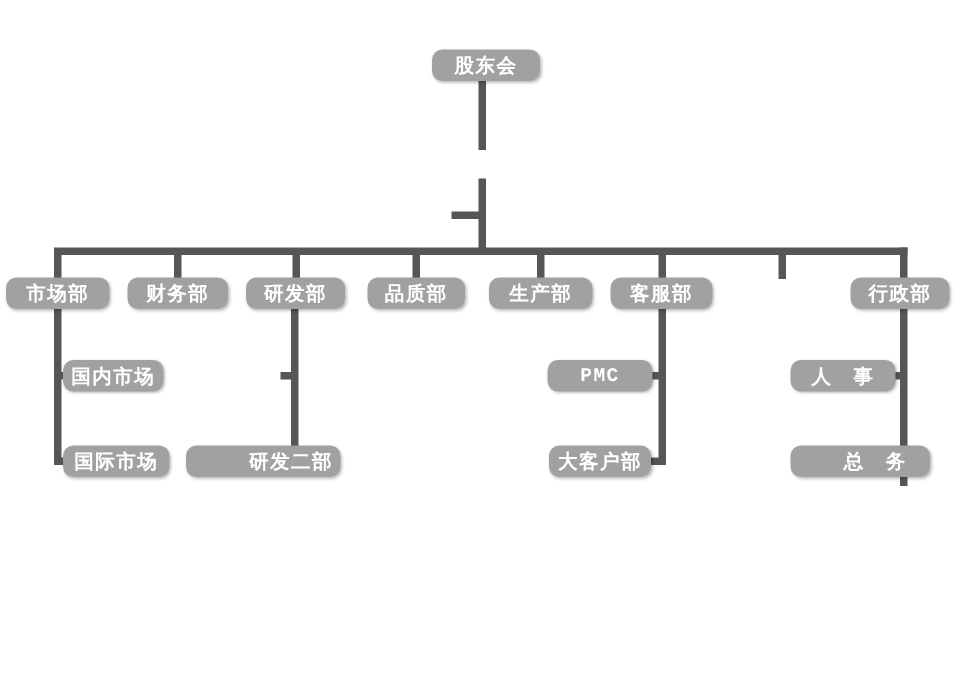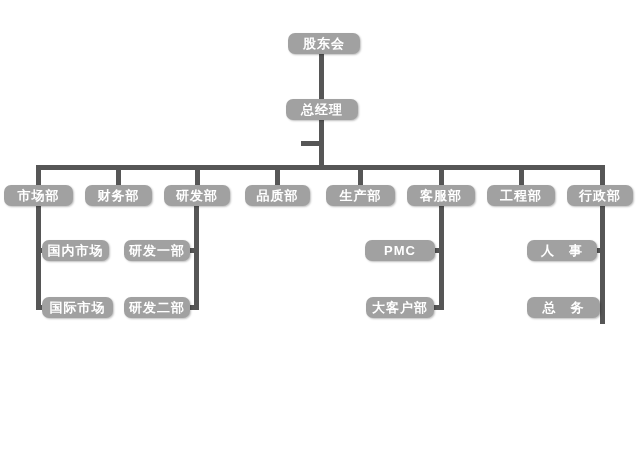--- a/index.html
+++ b/index.html
@@ -1,18 +1,18 @@
 <!DOCTYPE html>
 <html><head>
 <meta charset="utf-8">
 <style>
   html,body{margin:0;padding:0;background:#ffffff;}
   .stage{
     position:relative;width:640px;height:324px;background:#ffffff;
-    font-family:Liberation Sans, sans-serif;overflow:hidden;
+    font-family:Liberation Mono, monospace;overflow:hidden;
   }
   .node{
     position:absolute;background:#a1a1a1;color:#ffffff;
     font-weight:bold;font-size:13px;letter-spacing:1px;
     display:flex;align-items:center;justify-content:center;
     border-radius:7px;box-shadow:1px 1px 2px rgba(0,0,0,0.25);
     white-space:nowrap;
   }
   .ln{position:absolute;background:#565656;}
   
@@ -23,25 +23,25 @@
   .n-finance{left:85px;top:185px;width:67px;height:21px;}
   .n-rnd{left:164px;top:185px;width:66px;height:21px;}
   .n-quality{left:245px;top:185px;width:65px;height:21px;}
   .n-production{left:326px;top:185px;width:69px;height:21px;}
   .n-service{left:407px;top:185px;width:68px;height:21px;}
   .n-engineering{left:487px;top:185px;width:68px;height:21px;}
   .n-admin{left:567px;top:185px;width:66px;height:21px;}
   .n-domestic{left:42px;top:240px;width:67px;height:21px;}
   .n-intl{left:42px;top:297px;width:71px;height:21px;}
   .n-rnd1{left:124px;top:240px;width:66px;height:21px;}
-  .n-rnd2{left:124px;top:297px;width:66px;height:21px;}
+  .n-rnd2{left:124px;top:297px;width:66px;height:21px;padding-left:37px;}
   .n-pmc{left:365px;top:240px;width:70px;height:21px;}
   .n-keyacct{left:366px;top:297px;width:68px;height:21px;}
   .n-hr{left:527px;top:240px;width:70px;height:21px;}
-  .n-ga{left:527px;top:297px;width:73px;height:21px;}
+  .n-ga{left:527px;top:297px;width:73px;height:21px;padding-left:20px;}
   .n-xz{left:527px;top:355px;width:73px;height:21px;}
 </style>
 </head>
 <body>
 
 <div class="stage">
 
   <div class="ln" style="left:319px;top:53px;width:5px;height:47px;"></div>
   <div class="ln" style="left:319px;top:119px;width:5px;height:47px;"></div>
   <div class="ln" style="left:301px;top:141px;width:20px;height:5px;"></div>
@@ -66,34 +66,31 @@
   <div class="ln" style="left:439px;top:206px;width:5px;height:104px;"></div>
   <div class="ln" style="left:432px;top:248px;width:10px;height:5px;"></div>
   <div class="ln" style="left:432px;top:305px;width:10px;height:5px;"></div>
 
   <div class="ln" style="left:600px;top:206px;width:5px;height:164px;"></div>
   <div class="ln" style="left:594px;top:248px;width:9px;height:5px;"></div>
   <div class="ln" style="left:594px;top:305px;width:9px;height:5px;"></div>
   <div class="ln" style="left:594px;top:363px;width:9px;height:5px;"></div>
 
   <div class="node n-shareholders">股东会</div>
-  <div class="node n-gm">总经理</div>
 
   <div class="node n-marketing">市场部</div>
   <div class="node n-finance">财务部</div>
   <div class="node n-rnd">研发部</div>
   <div class="node n-production">生产部</div>
   <div class="node n-quality">品质部</div>
   <div class="node n-service">客服部</div>
-  <div class="node n-engineering">工程部</div>
   <div class="node n-admin">行政部</div>
 
   <div class="node n-intl">国际市场</div>
   <div class="node n-domestic">国内市场</div>
-  <div class="node n-rnd1">研发一部</div>
   <div class="node n-rnd2">研发二部</div>
   <div class="node n-pmc">PMC</div>
   <div class="node n-keyacct">大客户部</div>
   <div class="node n-hr">人　事</div>
   <div class="node n-ga">总　务</div>
   <div class="node n-xz">行　政</div>
 
 </div>
 
 </body></html>

